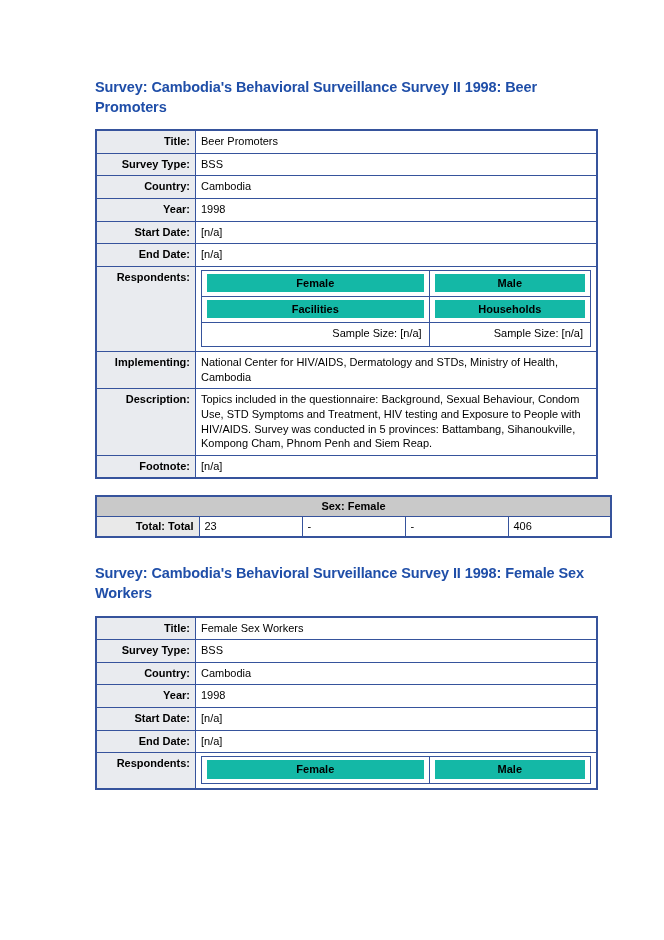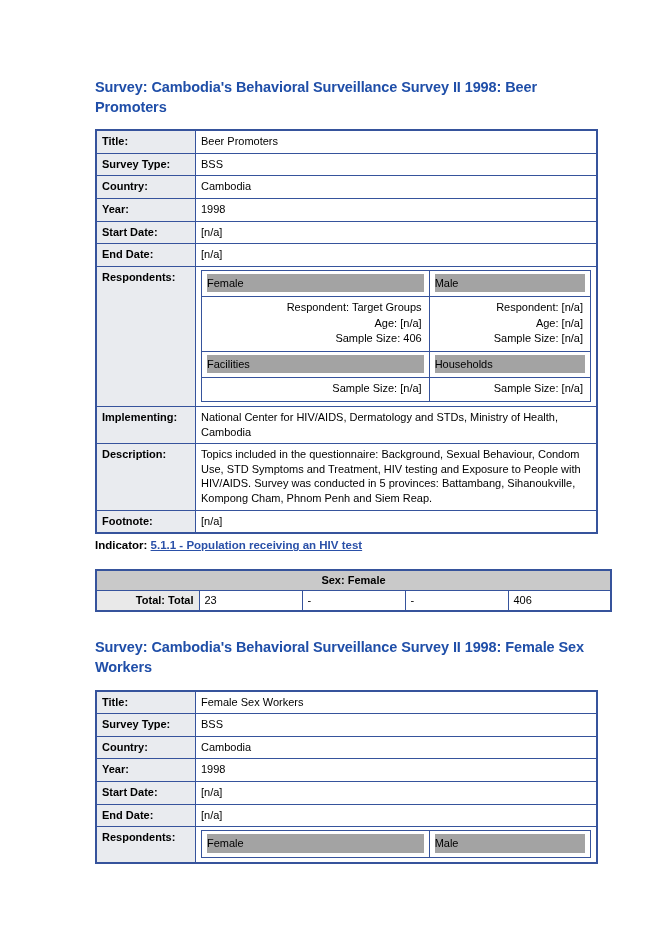--- a/index.html
+++ b/index.html
@@ -51,21 +51,21 @@
   table.info td {
     border: 1px solid #36539c;
     vertical-align: top;
     padding: 3px 5px 4px 5px;
     font-size: 11px;
     line-height: 1.33;
   }
   td.label {
     width: 88px;
     background: #e9ebef;
-    text-align: left;
+    text-align: right;
     font-weight: bold;
     white-space: nowrap;
     padding-right: 6px;
   }
   td.value {
     background: #ffffff;
     text-align: left;
   }
   td.value-pad { padding: 5px 5px 6px 6px; }
 
@@ -76,23 +76,23 @@
     table-layout: fixed;
   }
   .resp-grid td {
     border: 0;
     padding: 0;
     vertical-align: top;
   }
   .resp-col-left { width: 59%; padding-right: 5px !important; }
   .resp-col-right { width: 41%; }
   .resp-bar {
-    background: #a3a3a3;
-    text-align: left;
-    font-weight: normal;
+    background: #14b8a6;
+    text-align: center;
+    font-weight: bold;
     font-size: 11px;
     padding: 2px 0 2px 0;
     line-height: 1.3;
   }
   .resp-line {
     text-align: right;
     font-size: 11px;
     line-height: 1.42;
     padding: 0 2px 0 0;
   }
@@ -203,32 +203,20 @@
                   <tr>
               <td class="resp-col-left">
                 <div class="resp-bar">Female</div>
               </td>
               <td class="resp-col-right">
                 <div class="resp-bar">Male</div>
               </td>
             </tr>
             <tr>
               <td class="resp-col-left">
-                <div class="resp-line">Respondent: Target Groups</div>
-                <div class="resp-line">Age: [n/a]</div>
-                <div class="resp-line">Sample Size: 406</div>
-              </td>
-              <td class="resp-col-right">
-                <div class="resp-line">Respondent: [n/a]</div>
-                <div class="resp-line">Age: [n/a]</div>
-                <div class="resp-line">Sample Size: [n/a]</div>
-              </td>
-            </tr>
-            <tr>
-              <td class="resp-col-left">
                 <div class="resp-bar">Facilities</div>
               </td>
               <td class="resp-col-right">
                 <div class="resp-bar">Households</div>
               </td>
             </tr>
             <tr>
               <td class="resp-col-left">
                 <div class="resp-line">Sample Size: [n/a]</div>
               </td>
@@ -248,24 +236,20 @@
         <td class="label">Description:</td>
         <td class="value">Topics included in the questionnaire: Background, Sexual Behaviour, Condom Use, STD Symptoms and Treatment, HIV testing and Exposure to People with HIV/AIDS. Survey was conducted in 5 provinces: Battambang, Sihanoukville, Kompong Cham, Phnom Penh and Siem Reap.</td>
       </tr>
       <tr>
         <td class="label">Footnote:</td>
         <td class="value">[n/a]</td>
       </tr>
     </tbody>
       </table>
 
-    <p class="indicator-line">
-      <span>Indicator:</span>
-      <a>5.1.1 - Population receiving an HIV test</a>
-    </p>
 
     <table class="data">
       <tbody>
           <tr>
         <td class="data-group" colspan="5">Sex: Female</td>
       </tr>
       <tr>
         <td class="data-rowlabel" style="width:238px">Total: Total</td>
         <td class="data-cell" style="width:83px">23</td>
         <td class="data-cell" style="width:48px">-</td>

